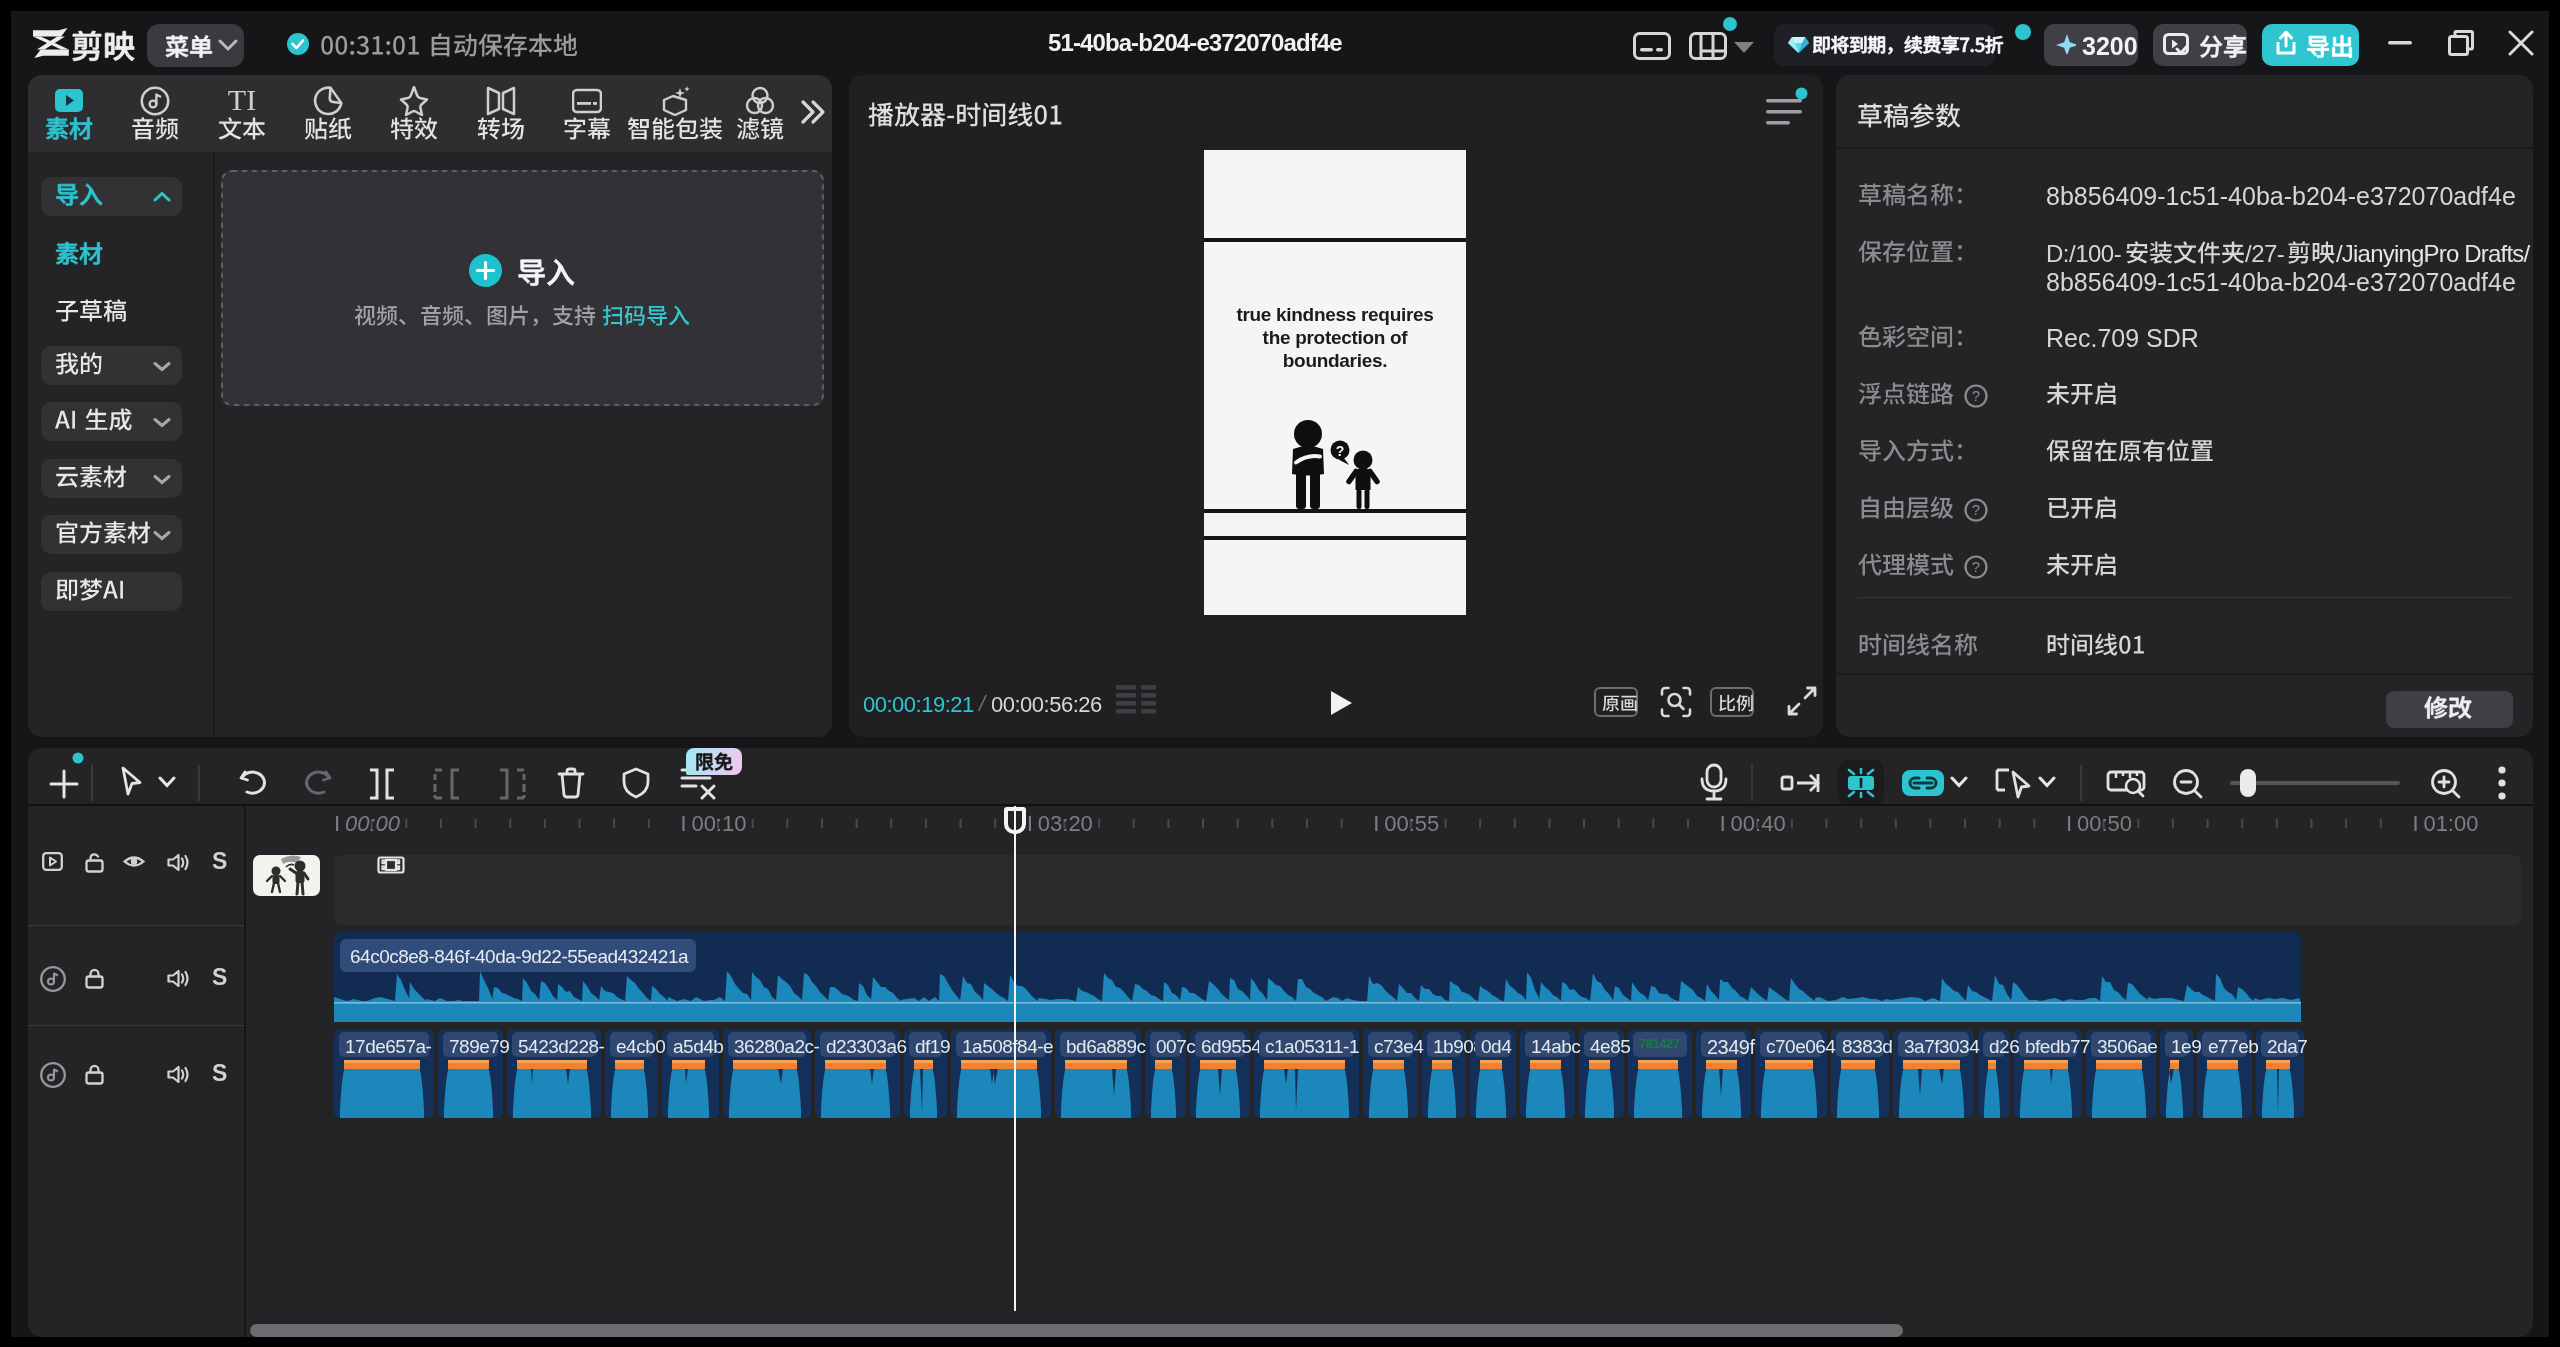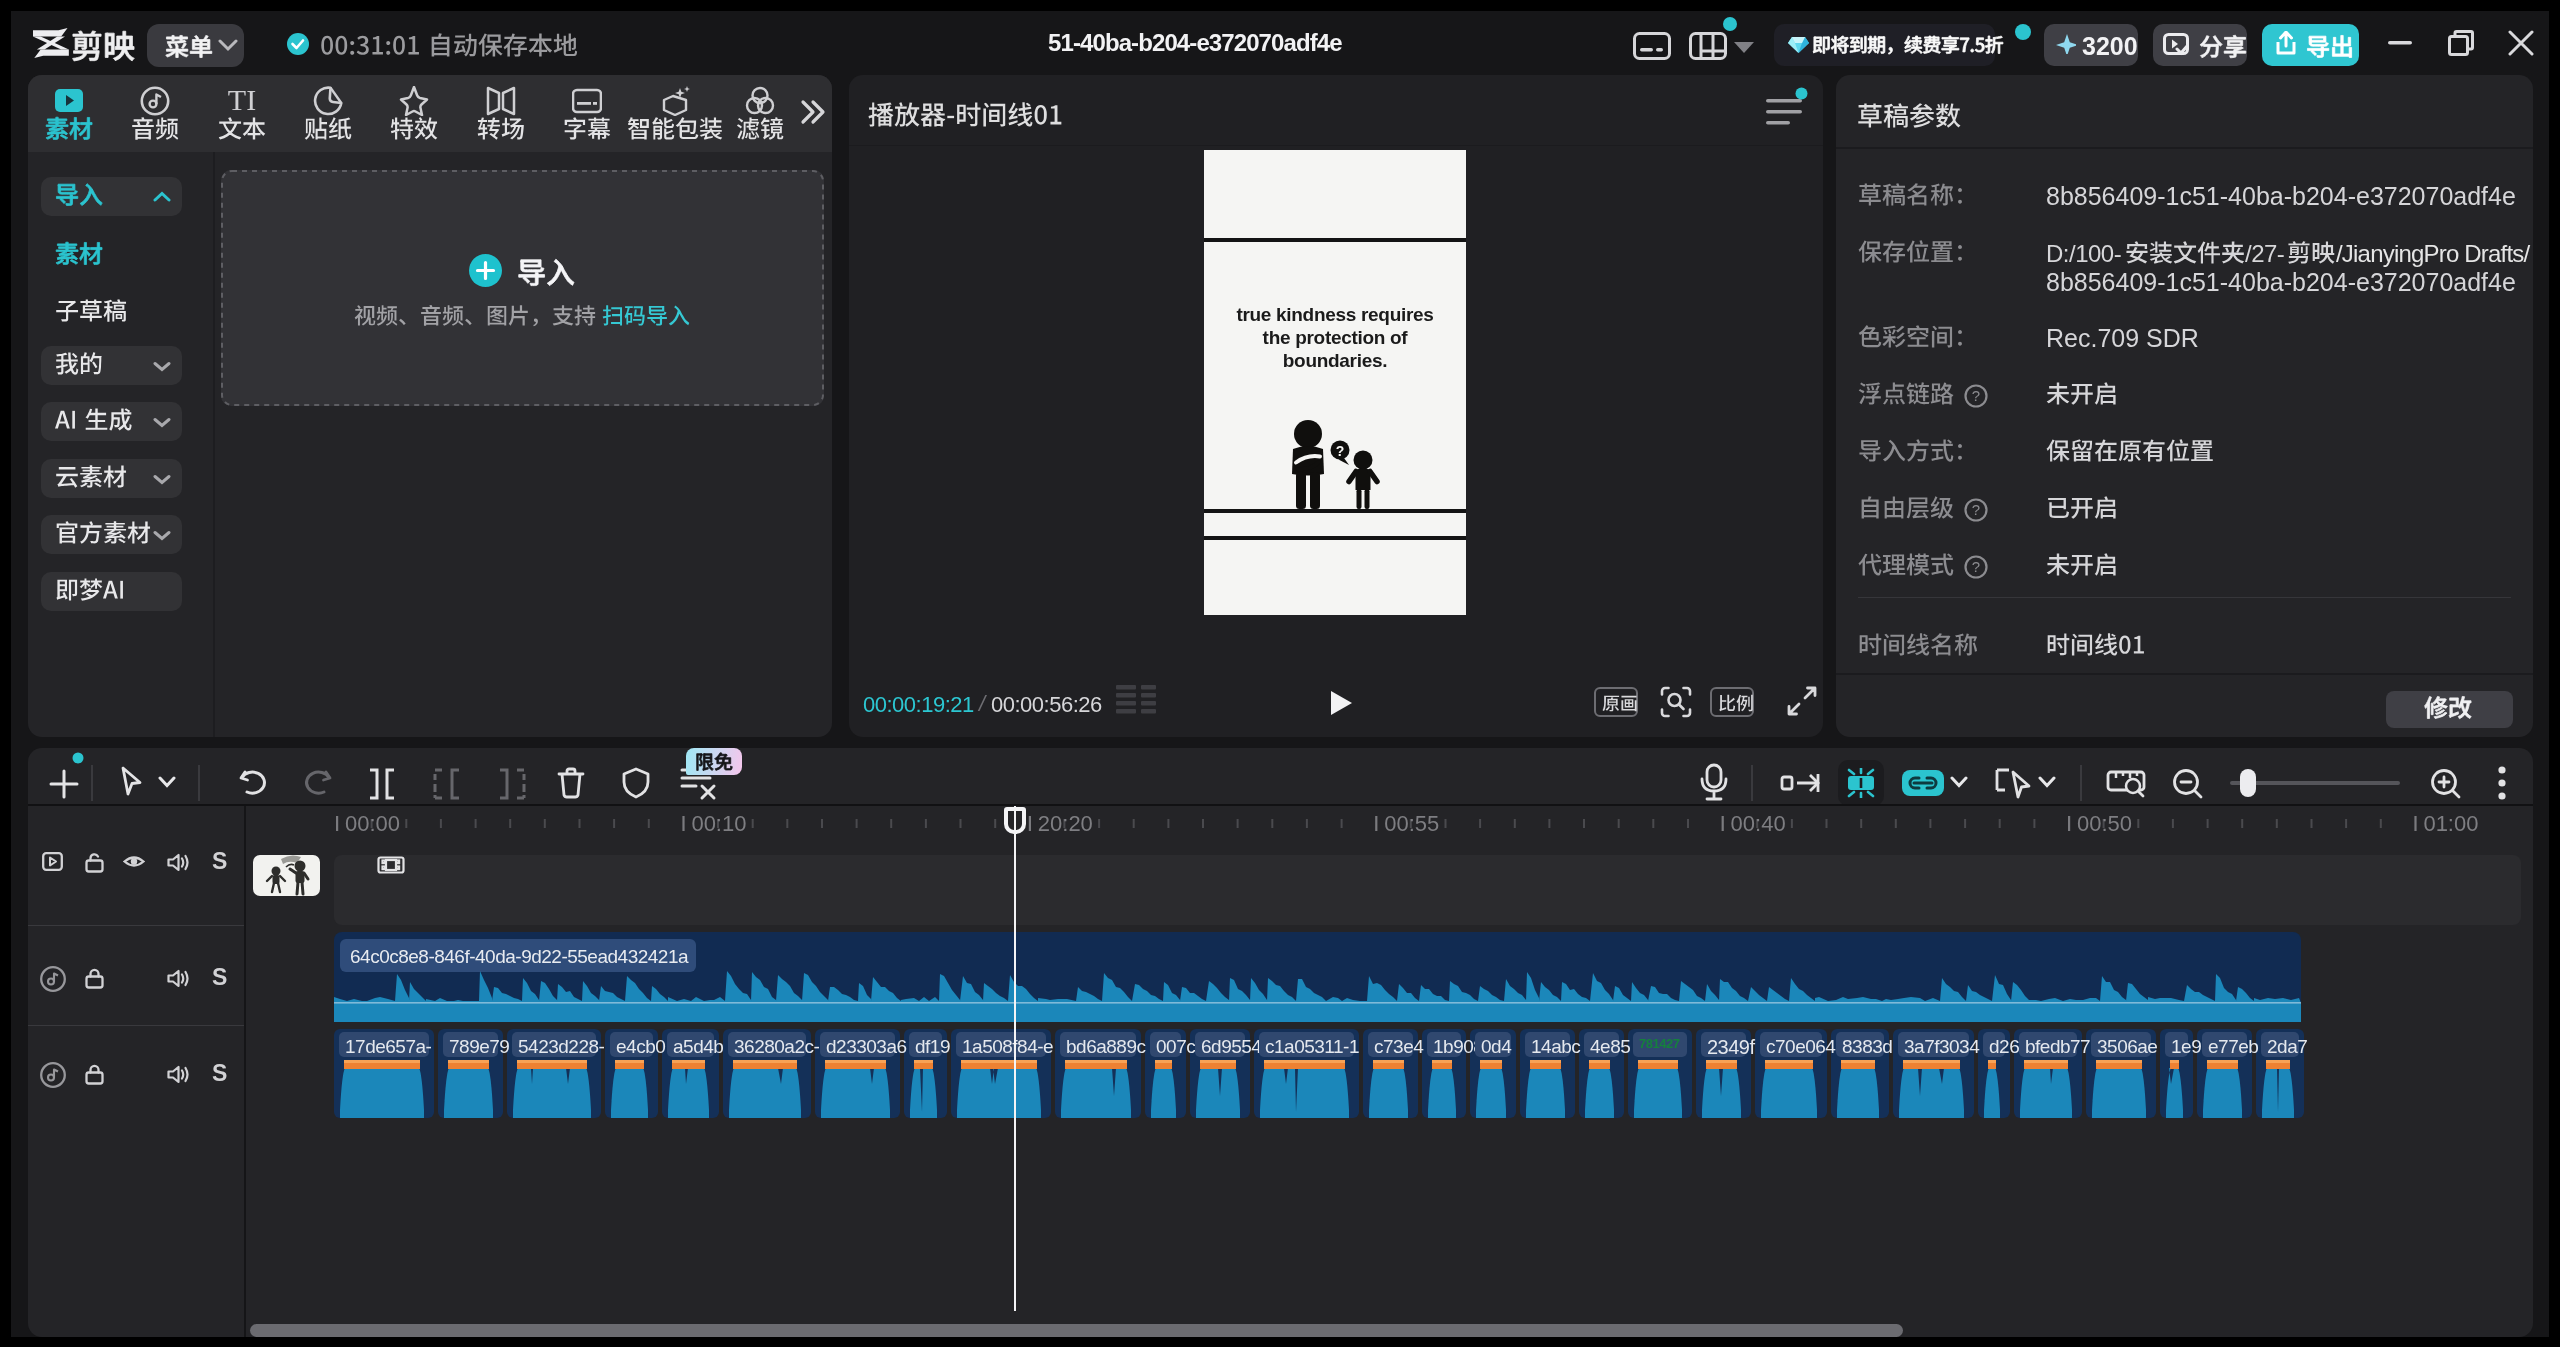--- a/index.html
+++ b/index.html
@@ -666,23 +666,23 @@
     <rect x="2102.6" y="13" width="2" height="9" fill="#4a4a4e"></rect>
     <rect x="2137.3" y="13" width="2" height="9" fill="#4a4a4e"></rect>
     <rect x="2171.9" y="13" width="2" height="9" fill="#4a4a4e"></rect>
     <rect x="2206.6" y="13" width="2" height="9" fill="#4a4a4e"></rect>
     <rect x="2241.2" y="13" width="2" height="9" fill="#4a4a4e"></rect>
     <rect x="2275.8" y="13" width="2" height="9" fill="#4a4a4e"></rect>
     <rect x="2310.5" y="13" width="2" height="9" fill="#4a4a4e"></rect>
     <rect x="2345.1" y="13" width="2" height="9" fill="#4a4a4e"></rect>
     <rect x="2379.8" y="13" width="2" height="9" fill="#4a4a4e"></rect>
   </svg>
-<div style="position:absolute;left:345.0px;top:811px;font-size:22px;color:#7e7e82;font-weight:400;white-space:nowrap;">00:00</div>
+<div style="position:absolute;left:345.0px;top:811px;font-size:22px;color:#7e7e82;font-weight:400;white-space:nowrap;font-style:italic;">00:00</div>
 <div style="position:absolute;left:691.4px;top:811px;font-size:22px;color:#7e7e82;font-weight:400;white-space:nowrap;">00:10</div>
-<div style="position:absolute;left:1037.8px;top:811px;font-size:22px;color:#7e7e82;font-weight:400;white-space:nowrap;">20:20</div>
+<div style="position:absolute;left:1037.8px;top:811px;font-size:22px;color:#7e7e82;font-weight:400;white-space:nowrap;">03:20</div>
 <div style="position:absolute;left:1384.1999999999998px;top:811px;font-size:22px;color:#7e7e82;font-weight:400;white-space:nowrap;">00:55</div>
 <div style="position:absolute;left:1730.6px;top:811px;font-size:22px;color:#7e7e82;font-weight:400;white-space:nowrap;">00:40</div>
 <div style="position:absolute;left:2077.0px;top:811px;font-size:22px;color:#7e7e82;font-weight:400;white-space:nowrap;">00:50</div>
 <div style="position:absolute;left:2423.3999999999996px;top:811px;font-size:22px;color:#7e7e82;font-weight:400;white-space:nowrap;">01:00</div>
 <div style="position:absolute;left:244px;top:806px;width:2px;height:531px;background:#151517"></div>
 <div style="position:absolute;left:28px;top:925px;width:216px;height:1px;background:#39393d"></div>
 <div style="position:absolute;left:28px;top:1025px;width:216px;height:1px;background:#39393d"></div>
 <svg style="position:absolute;left:42px;top:852px;" width="21" height="19" viewBox="0 0 21 19">
     <rect x="1.2" y="1.2" width="18.6" height="16.6" rx="3" fill="none" stroke="#d2d2d5" stroke-width="2.3"></rect>
     <path d="M8 5.5 L14 9.5 L8 13.5 Z" fill="none" stroke="#d2d2d5" stroke-width="2" stroke-linejoin="round"></path>

